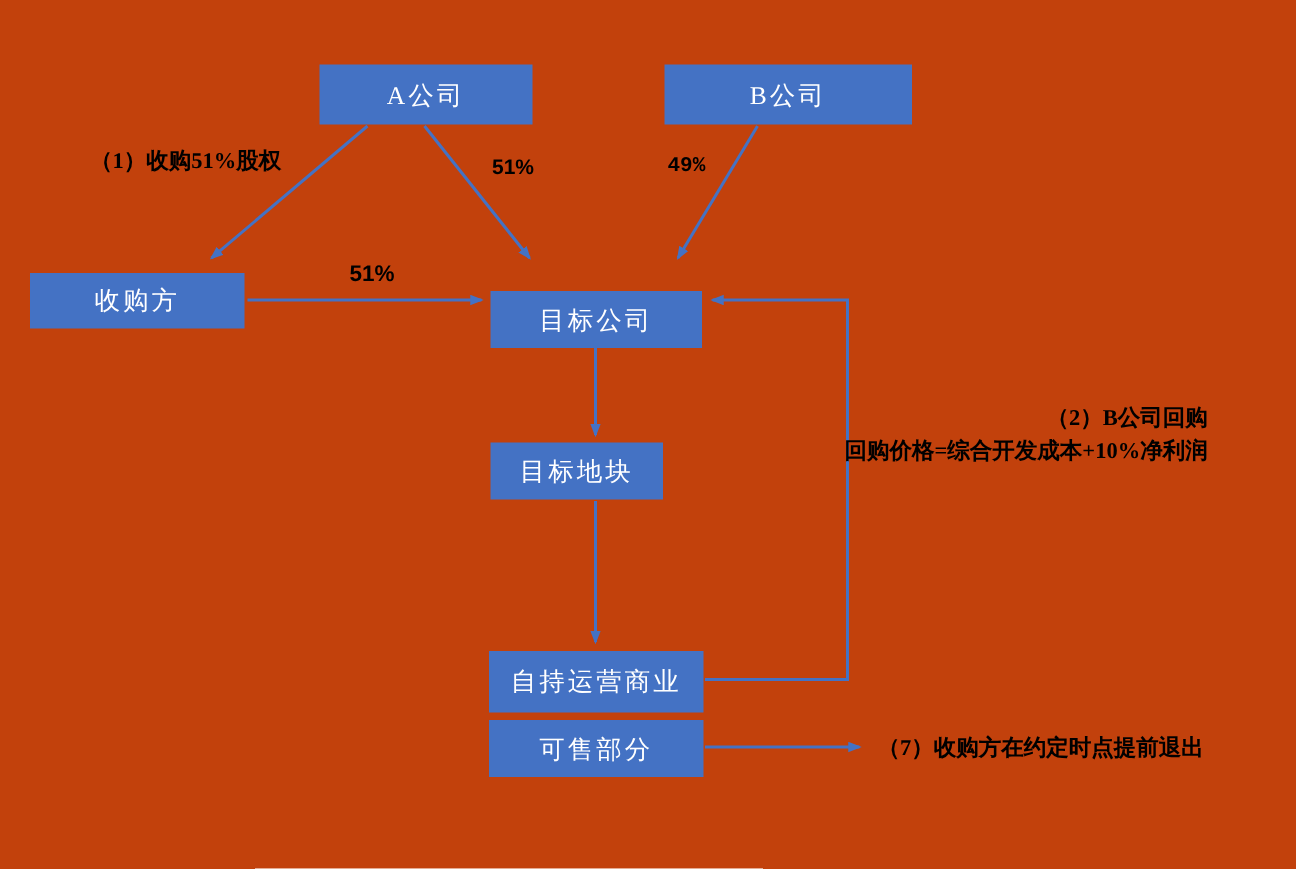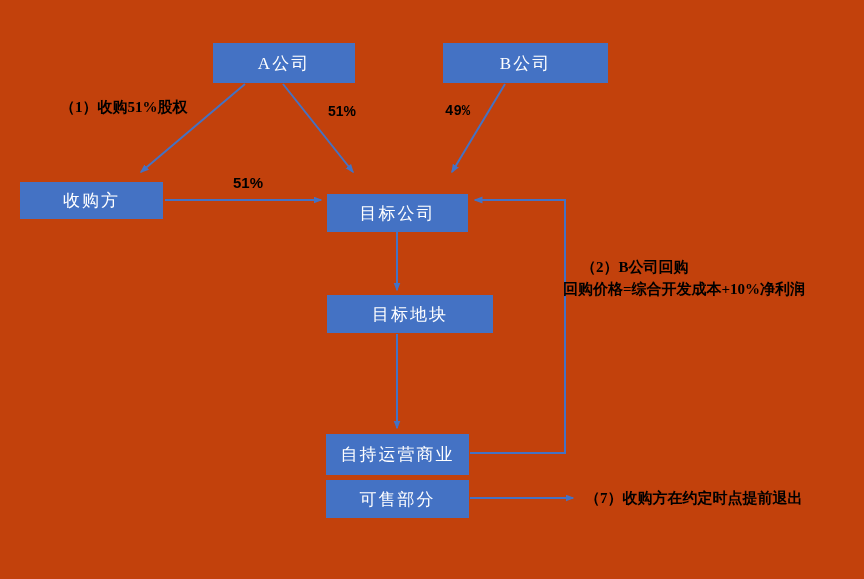--- a/index.html
+++ b/index.html
@@ -58,34 +58,34 @@
   </svg>
 
   <div class="node" style="left:213px;top:43px;width:142px;height:40px;">A公司</div>
 
   <div class="node" style="left:443px;top:43px;width:165px;height:40px;">B公司</div>
 
   <div class="node" style="left:20px;top:182px;width:143px;height:37px;">收购方</div>
 
   <div class="node" style="left:327px;top:182px;width:141px;height:38px;margin-top:12px;">目标公司</div>
 
-  <div class="node" style="left:327px;top:295px;width:166px;height:38px;">目标地块</div>
+  <div class="node" style="left:327px;top:295px;width:115px;height:38px;">目标地块</div>
 
   <div class="node" style="left:326px;top:434px;width:143px;height:41px;">自持运营商业</div>
 
   <div class="node" style="left:326px;top:480px;width:143px;height:38px;">可售部分</div>
 
   <div class="lbl" style="left:60px;top:98px;">（1）收购51%股权</div>
 
   <div class="lbl pct" style="left:328px;top:103px;">51%</div>
 
   <div class="lbl pct" style="left:445px;top:103px;font-family:Liberation Mono, monospace;">49%</div>
 
   <div class="lbl pct" style="left:233px;top:174px;font-size:15px;">51%</div>
 
-  <div class="lbl two-line" style="left:563px;top:256px;">
+  <div class="lbl two-line" style="left:563px;top:268px;text-align:right;">
     <div class="l1">（2）B公司回购</div>
     <div class="l2">回购价格=综合开发成本+10%净利润</div>
   </div>
 
   <div class="lbl" style="left:585px;top:489px;">（7）收购方在约定时点提前退出</div>
 
 </div>
 
 </body></html>

